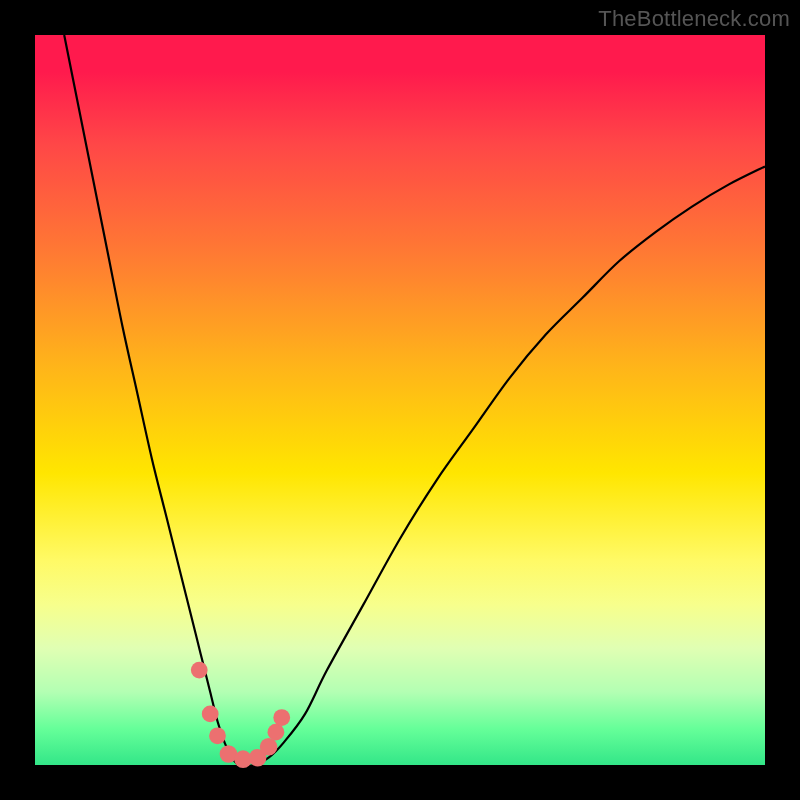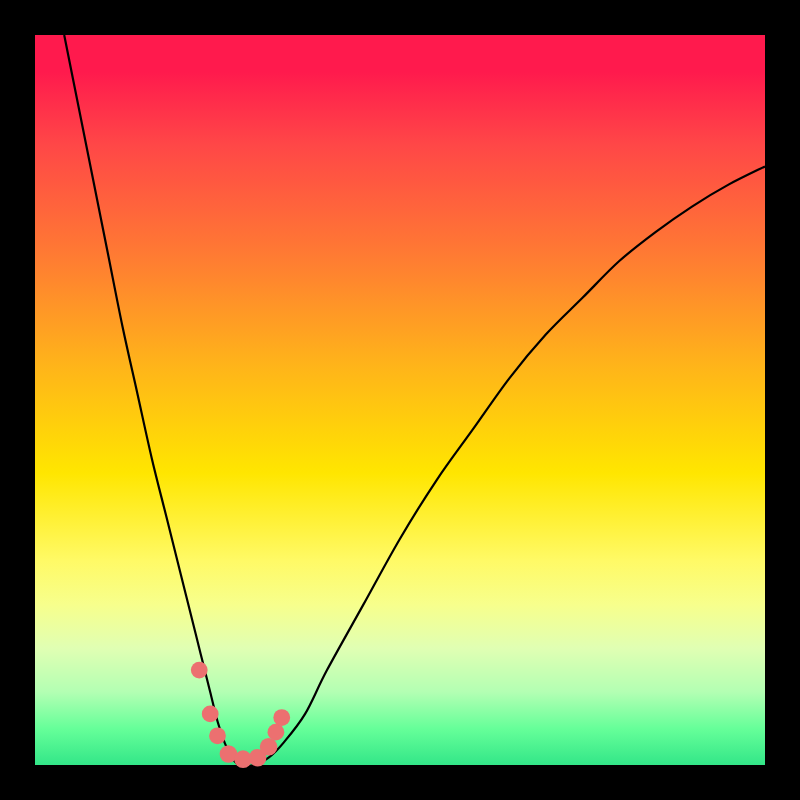--- a/index.html
+++ b/index.html
@@ -54,20 +54,21 @@
     top: 0;
     width: 730px;
     height: 730px;
     overflow: visible;
   }
 </style>
 </head>
 <body>
 
 <div class="outer">
+  <div class="watermark">TheBottleneck.com</div>
   <div class="plot">
     <svg class="curve" viewBox="0 0 730 730" preserveAspectRatio="none">
       <path id="curvePath" fill="none" stroke="#000000" stroke-width="2.2" d="M 29.2 0 C 31.633333333333333 12.166666666666666 38.93333333333333 48.66666666666667 43.8 73 C 48.666666666666664 97.33333333333333 53.53333333333333 121.66666666666666 58.4 146 C 63.266666666666666 170.33333333333334 68.13333333333334 194.6666666666667 73 219.00000000000006 C 77.86666666666666 243.3333333333334 82.73333333333332 268.8833333333333 87.6 292 C 92.46666666666667 315.1166666666667 97.33333333333334 335.79999999999995 102.2 357.7 C 107.06666666666666 379.6 111.93333333333334 402.7166666666667 116.8 423.40000000000003 C 121.66666666666666 444.08333333333337 126.53333333333333 462.33333333333326 131.4 481.79999999999995 C 136.26666666666668 501.26666666666665 141.13333333333333 520.7333333333333 146 540.2 C 150.86666666666667 559.6666666666667 156.95 584 160.6 598.6 C 164.25 613.2 165.46666666666667 618.0666666666666 167.9 627.8 C 170.33333333333334 637.5333333333333 172.76666666666665 647.2666666666667 175.2 657 C 177.63333333333333 666.7333333333333 180.06666666666666 677.6833333333334 182.5 686.2 C 184.93333333333334 694.7166666666667 187.36666666666667 702.0166666666667 189.8 708.1 C 192.23333333333335 714.1833333333334 194.66666666666669 719.0500000000001 197.10000000000002 722.7 C 199.53333333333336 726.35 200.75 728.7833333333333 204.4 730 C 208.05 731.2166666666667 214.13333333333333 731.2166666666667 219 730 C 223.86666666666667 728.7833333333333 228.73333333333332 726.35 233.6 722.7 C 238.46666666666667 719.0500000000001 242.11666666666667 715.4000000000001 248.20000000000002 708.1 C 254.28333333333336 700.8 262.8 691.0666666666666 270.1 678.9 C 277.40000000000003 666.7333333333333 282.26666666666665 653.35 292 635.1 C 301.73333333333335 616.85 316.3333333333333 591.3 328.5 569.4 C 340.6666666666667 547.5 352.8333333333333 524.3833333333333 365 503.7 C 377.1666666666667 483.01666666666665 389.33333333333337 463.55 401.50000000000006 445.3 C 413.66666666666674 427.05 425.83333333333337 411.23333333333335 438 394.2 C 450.16666666666663 377.16666666666663 462.33333333333337 358.91666666666663 474.5 343.09999999999997 C 486.66666666666663 327.2833333333333 498.83333333333326 312.68333333333334 510.99999999999994 299.3 C 523.1666666666666 285.9166666666667 535.3333333333334 274.9666666666667 547.5 262.8 C 559.6666666666666 250.63333333333335 571.8333333333334 237.25 584 226.3 C 596.1666666666666 215.35000000000002 608.3333333333334 206.22500000000002 620.5 197.10000000000002 C 632.6666666666666 187.97500000000002 644.8333333333334 179.4583333333333 657 171.54999999999995 C 669.1666666666666 163.64166666666662 681.3333333333334 156.3416666666666 693.5 149.64999999999998 C 705.6666666666666 142.95833333333334 723.9166666666666 134.44166666666675 730 131.4000000000001"></path>
       <g id="markerGroup">
           <circle cx="164.25" cy="635.1" r="8.4" fill="#ec7070"></circle>
           <circle cx="175.2" cy="678.9" r="8.4" fill="#ec7070"></circle>
           <circle cx="182.5" cy="700.8" r="8.4" fill="#ec7070"></circle>
           <circle cx="193.45000000000002" cy="719.05" r="8.8" fill="#ec7070"></circle>
           <circle cx="208.04999999999998" cy="724.16" r="8.8" fill="#ec7070"></circle>
           <circle cx="222.65" cy="722.7" r="8.8" fill="#ec7070"></circle>

